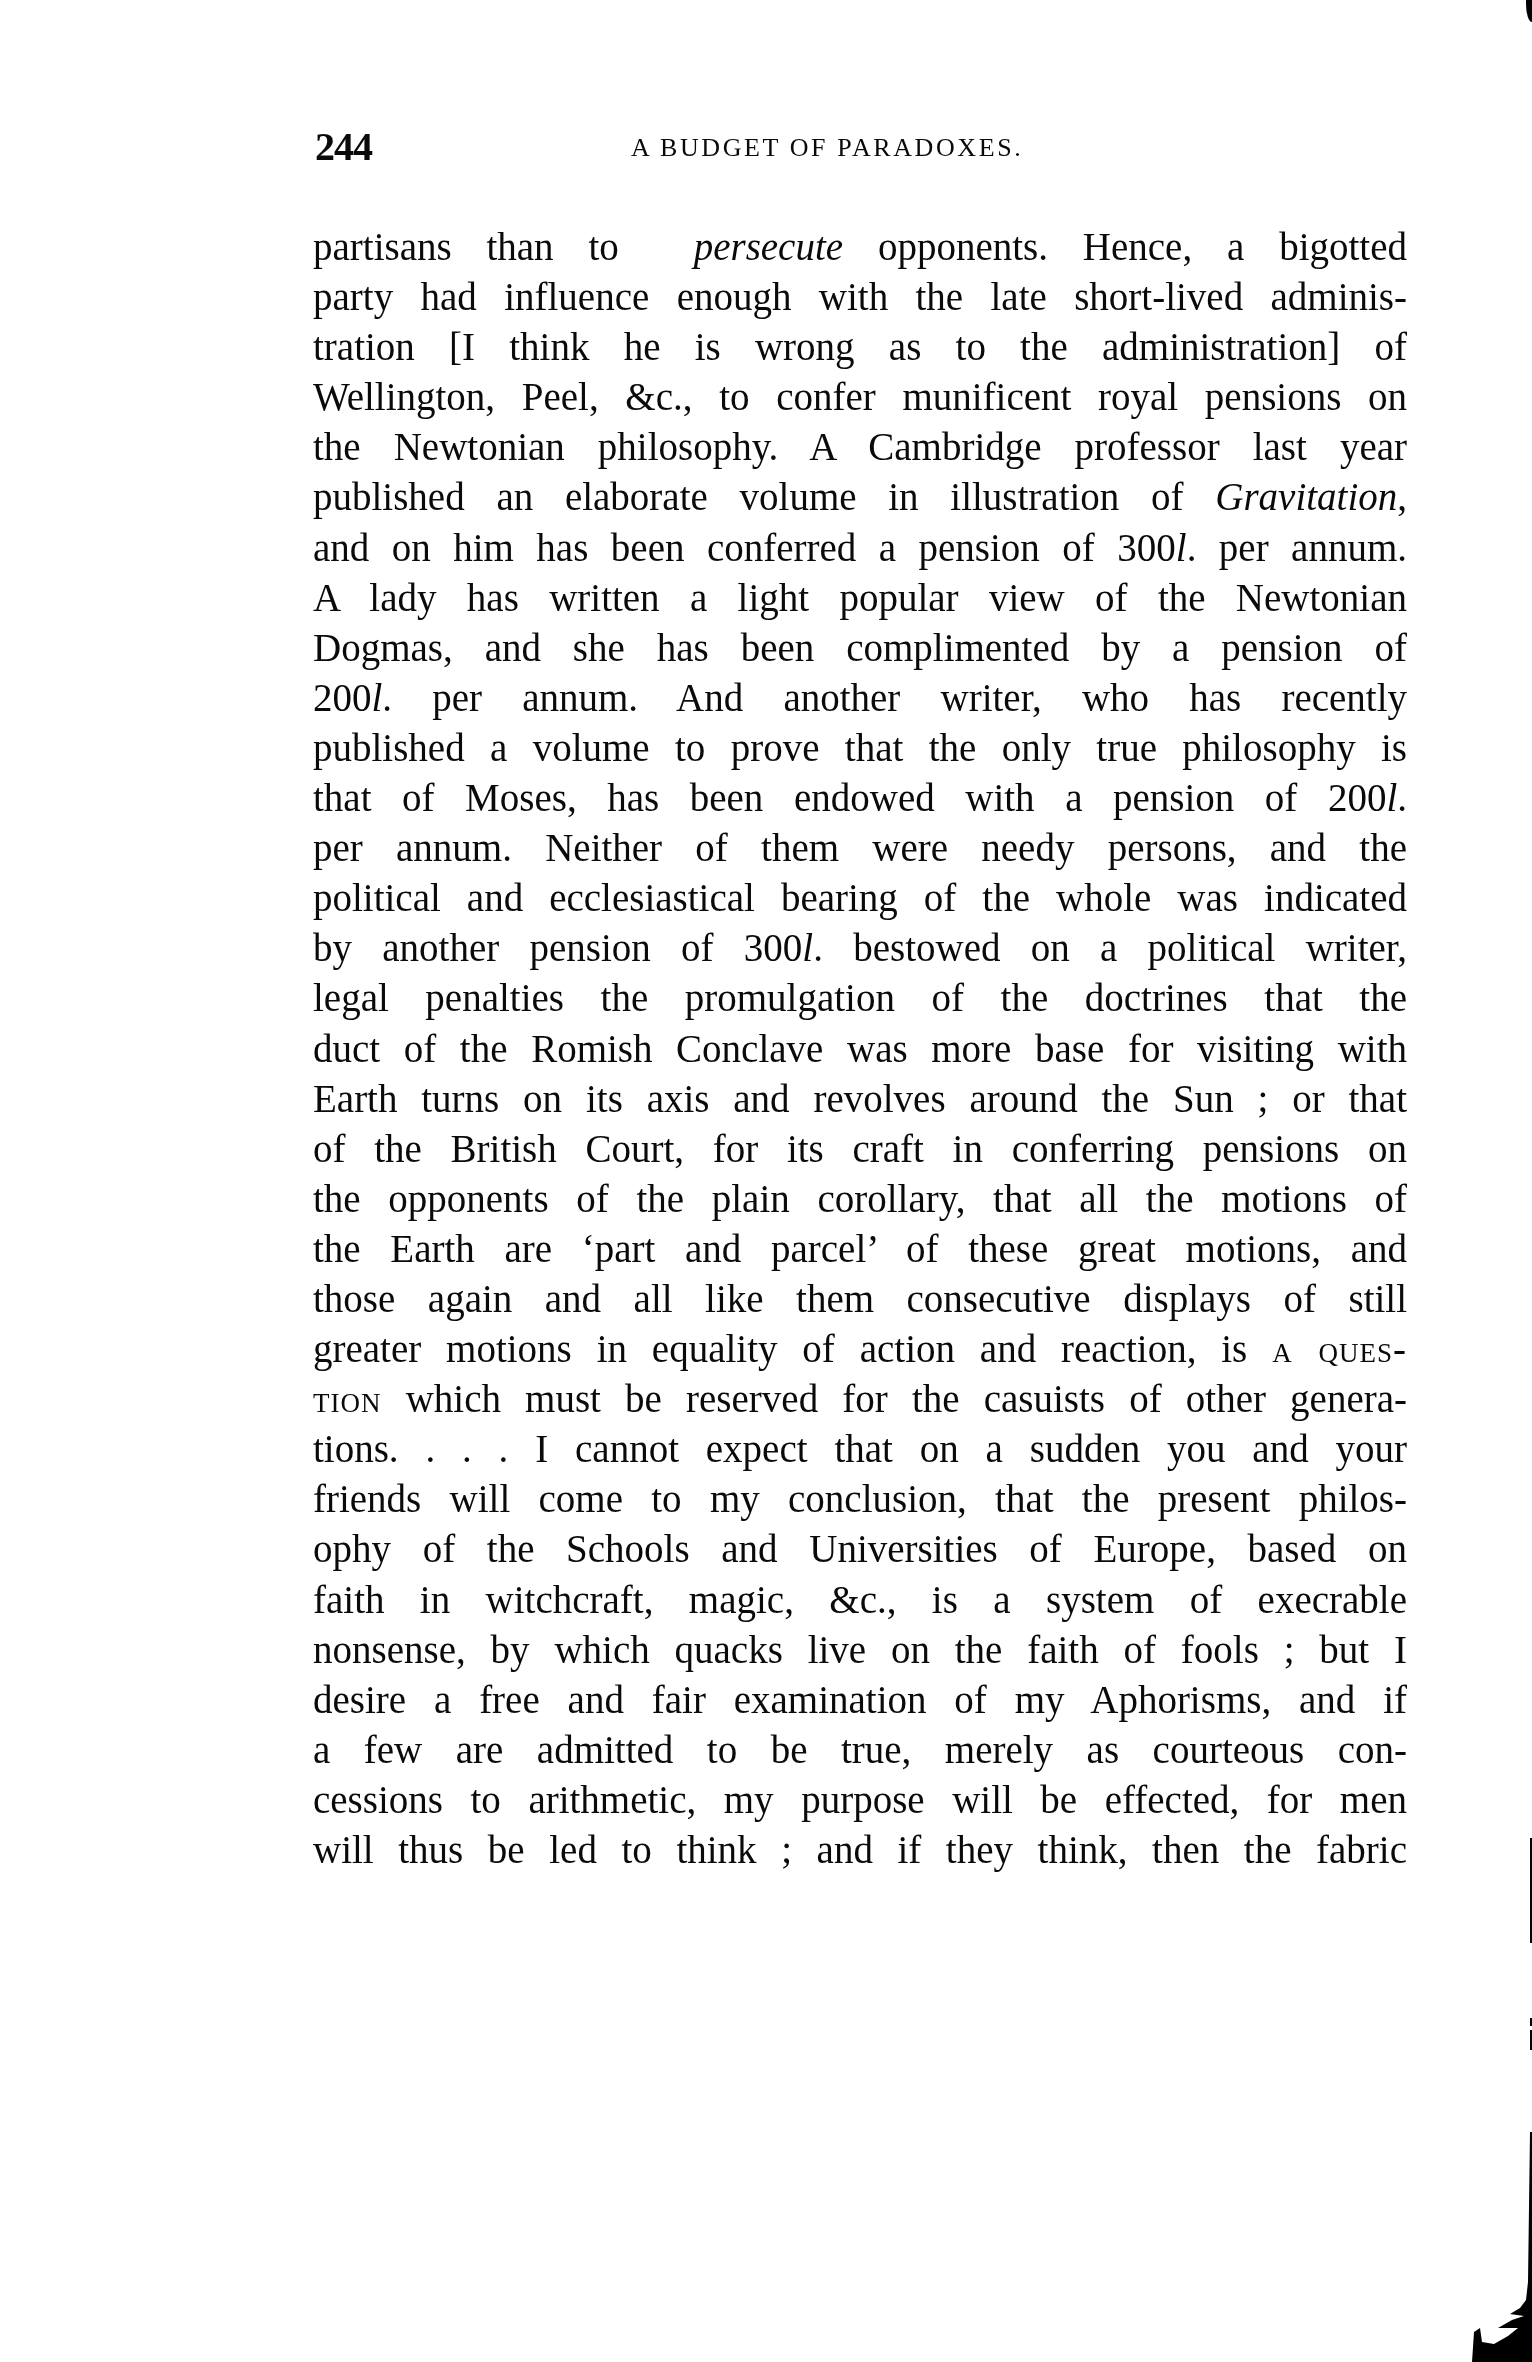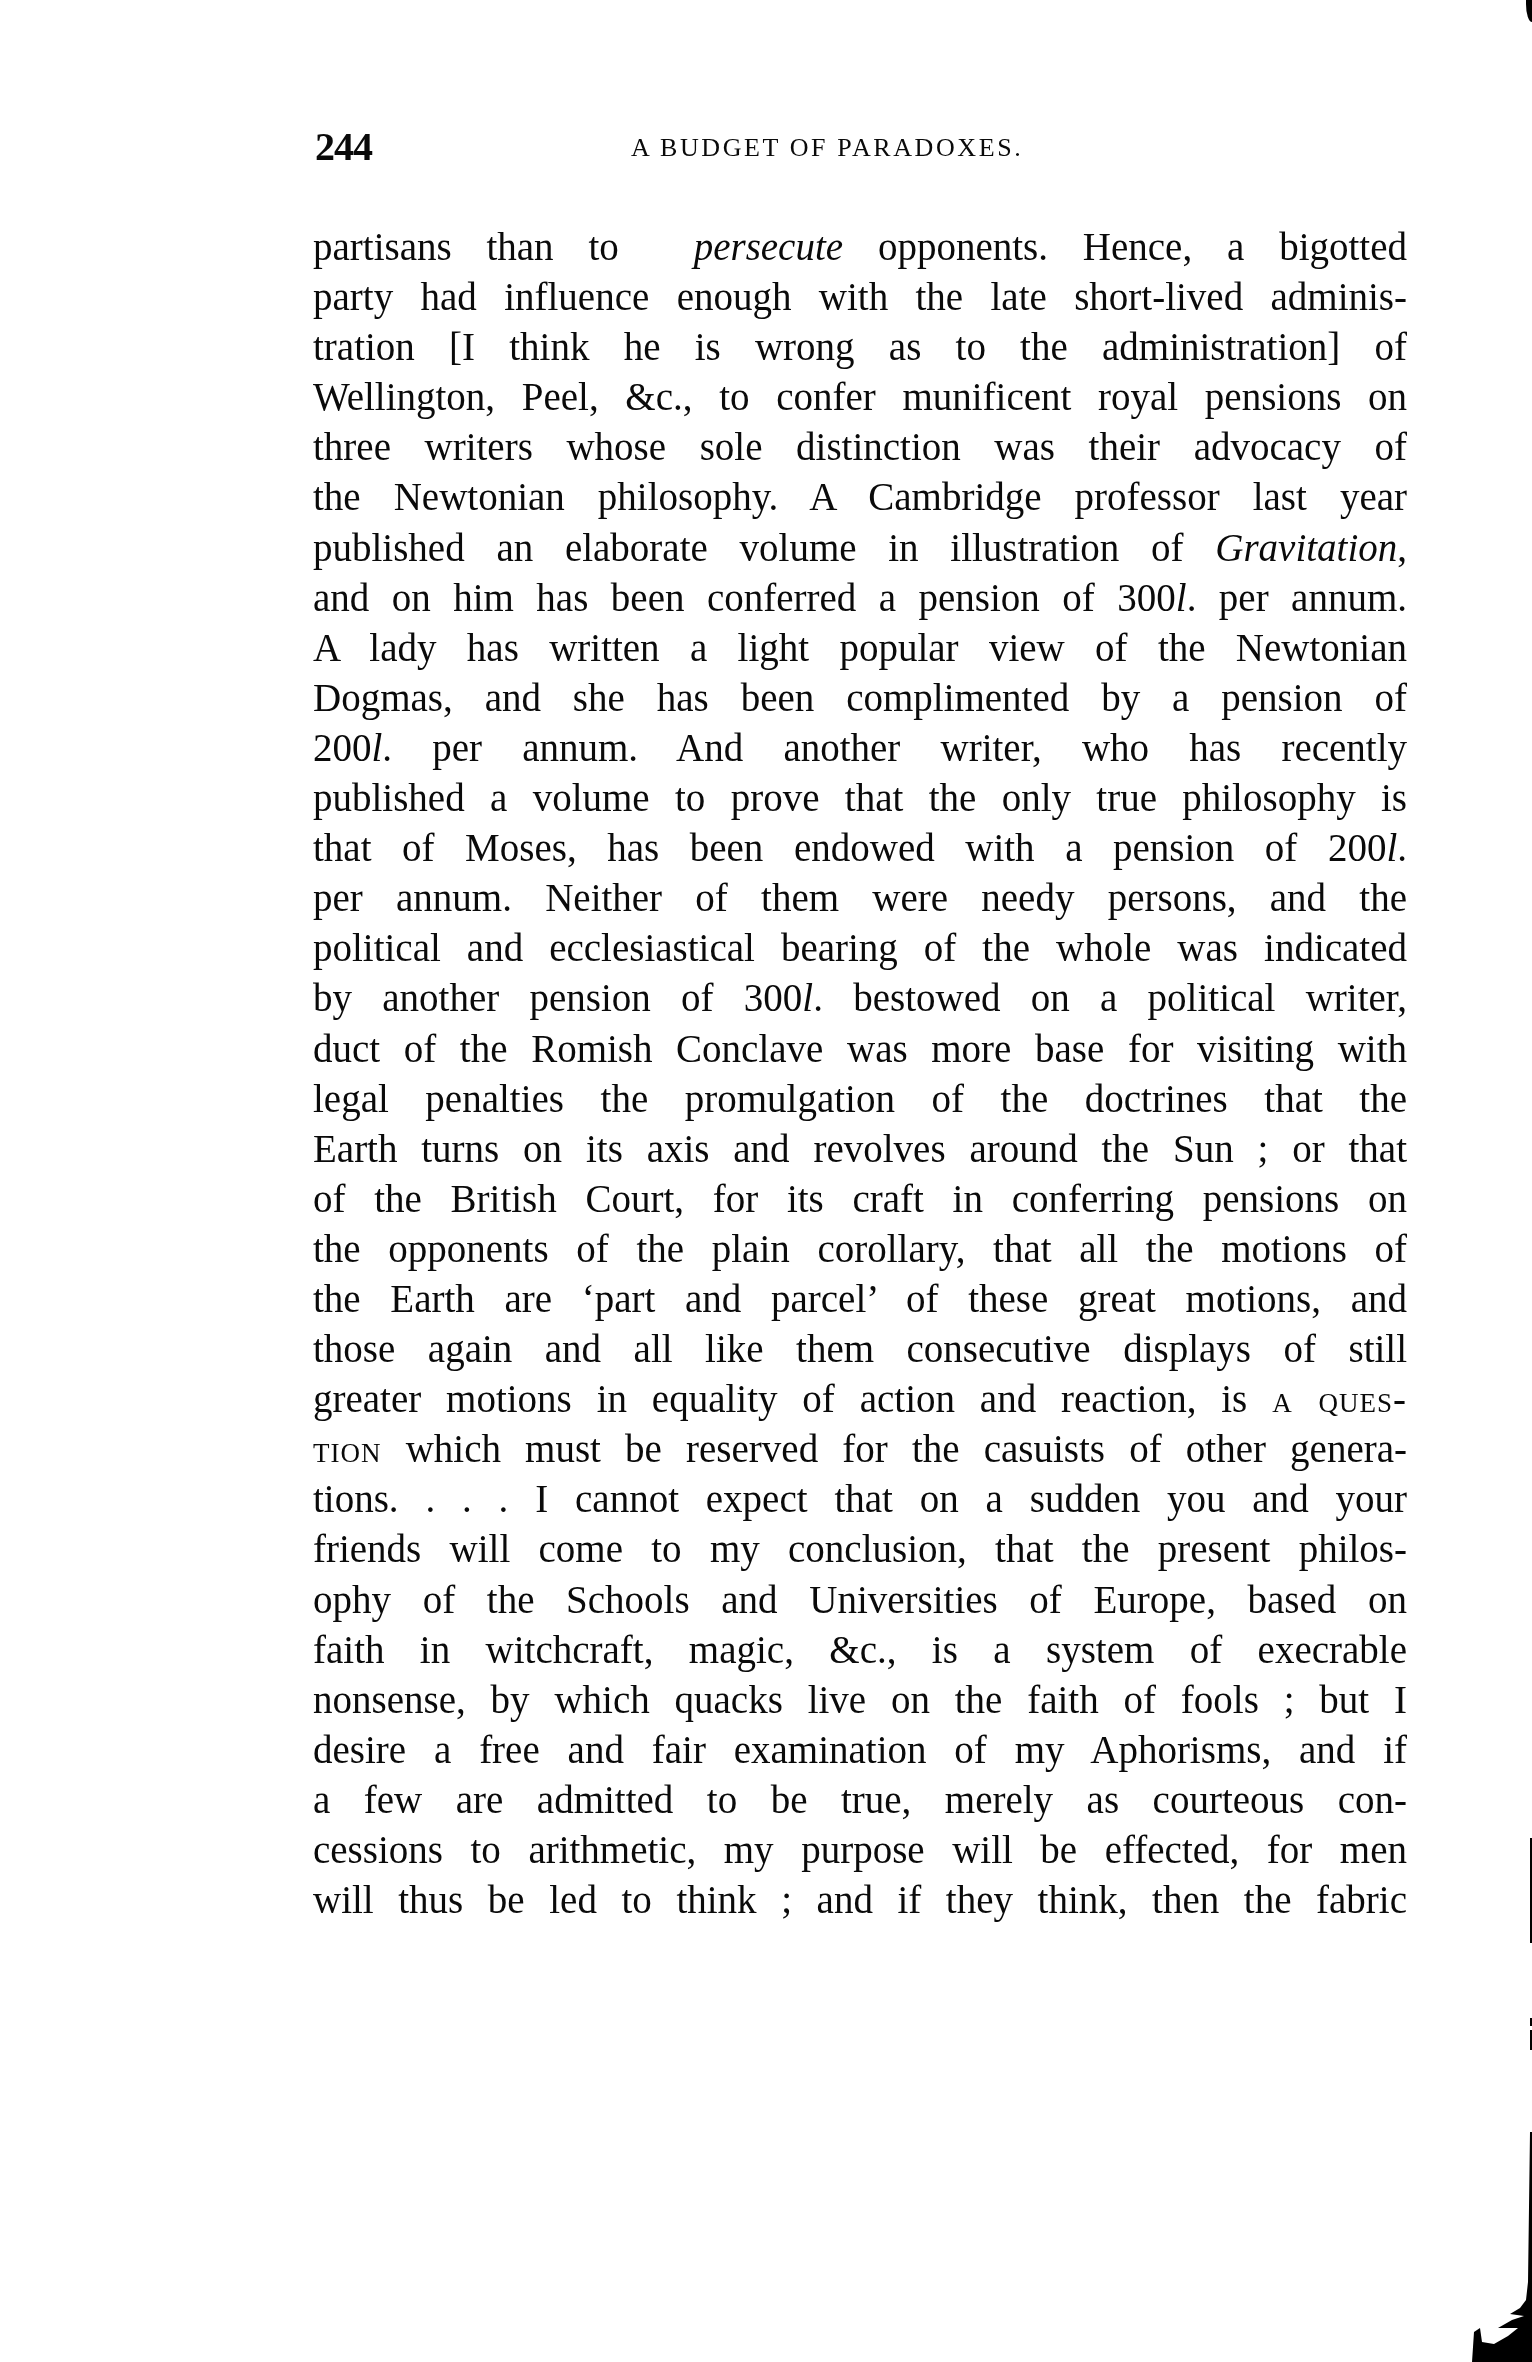--- a/index.html
+++ b/index.html
@@ -102,34 +102,33 @@
   <div class="running-head">
     <span class="page-number">244</span>
     <span class="book-title">A BUDGET OF PARADOXES.</span>
   </div>
 
   <div class="body-text" id="body-text">
       <div class="line"><span>partisans than to </span><span style="font-style: italic; margin-left: 40px;">persecute</span><span> opponents.  Hence, a bigotted</span></div>
       <div class="line"><span>party had influence enough with the late short-lived adminis-</span></div>
       <div class="line"><span>tration [I think he is wrong as to the administration] of</span></div>
       <div class="line"><span>Wellington, Peel, &amp;c., to confer munificent royal pensions on</span></div>
-      <div class="line"><span>three writers whose sole distinction was their advocacy of</span></div>
       <div class="line"><span>the Newtonian philosophy.  A Cambridge professor last year</span></div>
       <div class="line"><span>published an elaborate volume in illustration of </span><span style="font-style: italic; margin-top: 12px;">Gravitation</span><span>,</span></div>
       <div class="line"><span>and on him has been conferred a pension of 300</span><span style="font-style: italic;">l</span><span>. per annum.</span></div>
       <div class="line"><span>A lady has written a light popular view of the Newtonian</span></div>
       <div class="line"><span>Dogmas, and she has been complimented by a pension of</span></div>
       <div class="line"><span>200</span><span style="font-style: italic;">l</span><span>. per annum.  And another writer, who has recently</span></div>
       <div class="line"><span>published a volume to prove that the only true philosophy is</span></div>
       <div class="line"><span>that of Moses, has been endowed with a pension of 200</span><span style="font-style: italic;">l</span><span>.</span></div>
       <div class="line"><span>per annum.  Neither of them were needy persons, and the</span></div>
       <div class="line"><span>political and ecclesiastical bearing of the whole was indicated</span></div>
       <div class="line"><span>by another pension of 300</span><span style="font-style: italic;">l</span><span>. bestowed on a political writer,</span></div>
+      <div class="line"><span>legal penalties the promulgation of the doctrines that the</span></div>
       <div class="line"><span>duct of the Romish Conclave was more base for visiting with</span></div>
-      <div class="line"><span>legal penalties the promulgation of the doctrines that the</span></div>
       <div class="line"><span>Earth turns on its axis and revolves around the Sun ; or that</span></div>
       <div class="line"><span>of the British Court, for its craft in conferring pensions on</span></div>
       <div class="line"><span>the opponents of the plain corollary, that all the motions of</span></div>
       <div class="line"><span>the Earth are ‘part and parcel’ of these great motions, and</span></div>
       <div class="line"><span>those again and all like them consecutive displays of still</span></div>
       <div class="line"><span>greater motions in equality of action and reaction, is </span><span class="sc">a ques-</span></div>
       <div class="line"><span class="sc">tion</span><span> which must be reserved for the casuists of other genera-</span></div>
       <div class="line"><span>tions. . . . I cannot expect that on a sudden you and your</span></div>
       <div class="line"><span>friends will come to my conclusion, that the present philos-</span></div>
       <div class="line"><span>ophy of the Schools and Universities of Europe, based on</span></div>

